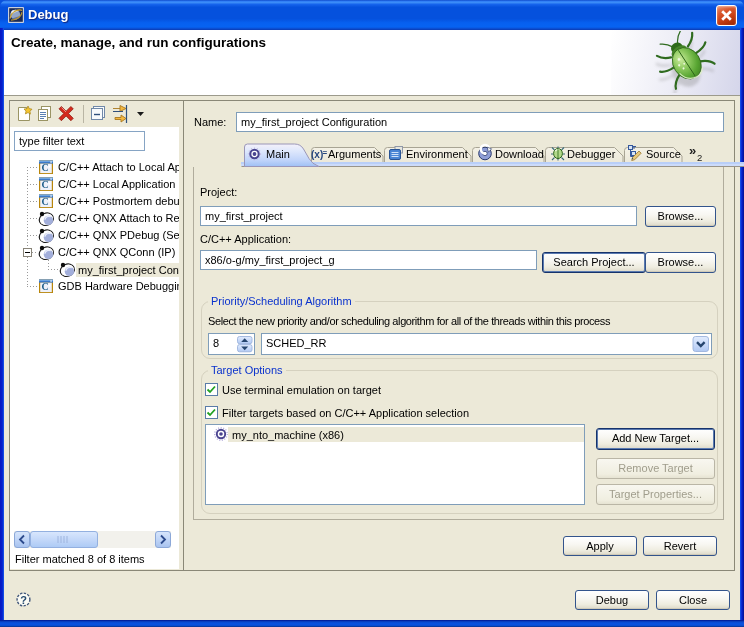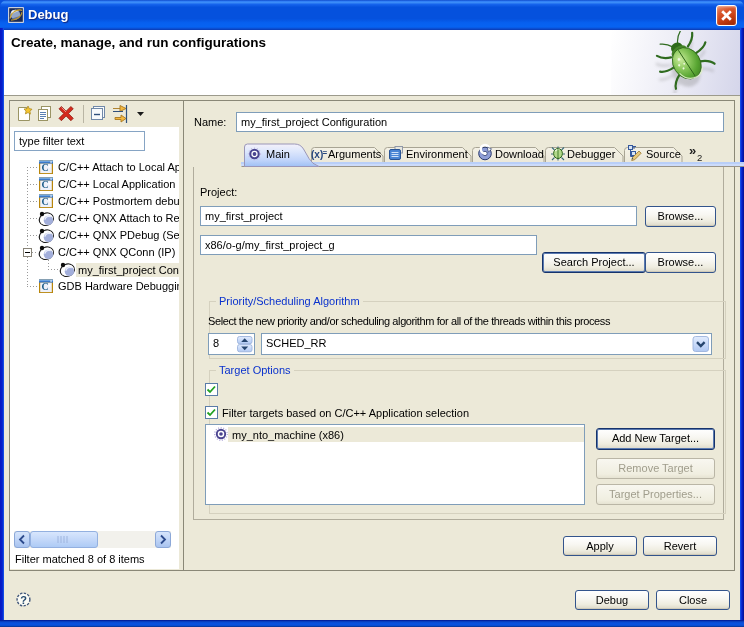--- a/index.html
+++ b/index.html
@@ -41,21 +41,21 @@
 #rpinner{position:absolute;left:1px;top:0;width:548px;height:468px;}
 .txt{position:absolute;white-space:nowrap;}
 .field{position:absolute;background:#fff;border:1px solid #7f9db9;}
 .field span{position:absolute;left:4px;top:3px;white-space:nowrap;}
 .btn{position:absolute;border:1px solid #33548c;border-radius:3px;box-sizing:border-box;
  background:linear-gradient(180deg,#ffffff 0%,#f8f7f2 40%,#eeecdf 75%,#dcd8c8 100%);
  font-size:11px;text-align:center;color:#000;box-shadow:inset 0 -1px 0 #cfcab8;}
 .btn span{position:relative;top:3px;}
 .btn.focusb{border:1px solid #16336b;box-shadow:0 0 0 1px #5a7ab0 inset,inset 0 -1px 0 #cfcab8;}
 .btn.disabled{color:#a09d8c;border-color:#bab6a6;background:linear-gradient(180deg,#f8f7f0,#f0eee0 80%,#e6e3d2);box-shadow:none;}
-.group{position:absolute;border:1px solid #d5d1bf;border-radius:0;margin-left:8px;}
+.group{position:absolute;border:1px solid #d5d1bf;border-radius:9px;}
 .gtitle{position:absolute;top:-7px;background:#ece9d8;padding:0 3px;color:#0a32cd;white-space:nowrap;}
 .cbx{position:absolute;width:13px;height:13px;}
 </style></head><body>
 <div id="titlebar"></div>
 <div class="abs" style="left:8px;top:7px;width:16px;height:16px;">
 <svg width="16" height="16">
       <rect x="0" y="0" width="16" height="16" rx="1" fill="#c8cfdd"></rect>
       <rect x="1.2" y="1.2" width="13.6" height="13.6" fill="#1b2a55"></rect>
       <circle cx="7.3" cy="7.6" r="4.9" fill="#93a6c8"></circle>
       <path d="M2.4 7.6 a4.9 4.9 0 0 1 8 -3.7 Z" fill="#dde6f4"></path>
@@ -372,21 +372,21 @@
  <div class="abs" style="left:538px;top:66px;width:1px;height:353px;background:#b0ac9c;"></div>
  <div class="abs" style="left:8px;top:418px;width:531px;height:1px;background:#b0ac9c;"></div>
 
  <div class="txt" style="left:15px;top:85px;">Project:</div>
  <div class="field" style="left:15px;top:105px;width:435px;height:18px;">
         <span>my_first_project</span>
       </div>
  <div class="btn" style="left:460px;top:105px;width:71px;height:21px;"><span>Browse...</span></div>
 
  <div class="txt" style="left:15px;top:132px;">C/C++ Application:</div>
- <div class="field" style="left:15px;top:134px;width:335px;height:18px;text-align:right;">
+ <div class="field" style="left:15px;top:149px;width:335px;height:18px;text-align:right;">
         <span>x86/o-g/my_first_project_g</span>
       </div>
  <div class="btn focusb" style="left:357px;top:151px;width:104px;height:21px;"><span>Search Project...</span></div>
  <div class="btn" style="left:460px;top:151px;width:71px;height:21px;"><span>Browse...</span></div>
 
  <div class="group" style="left:16px;top:200px;width:515px;height:56px;">
   <div class="gtitle" style="left:6px;">Priority/Scheduling Algorithm</div>
  </div>
  <div class="txt" style="left:23px;top:214px;letter-spacing:-0.4px;">Select the new priority and/or scheduling algorithm for all of the threads within this process</div>
  <div class="field" style="left:23px;top:232px;width:45px;height:20px;">
@@ -408,20 +408,21 @@
   </svg>
  </div>
 
  <div class="group" style="left:16px;top:269px;width:515px;height:142px;">
   <div class="gtitle" style="left:6px;">Target Options</div>
  </div>
  <svg class="cbx" style="left:20px;top:282px;" width="13" height="13">
   <rect x="0.5" y="0.5" width="12" height="12" fill="#fff" stroke="#5a7ca8"></rect>
   <path d="M2.5 6.5 L5 9 L10 3.5" stroke="#21a121" stroke-width="1.8" fill="none"></path>
  </svg>
+ <div class="txt" style="left:37px;top:283px;">Use terminal emulation on target</div>
  <svg class="cbx" style="left:20px;top:305px;" width="13" height="13">
   <rect x="0.5" y="0.5" width="12" height="12" fill="#fff" stroke="#5a7ca8"></rect>
   <path d="M2.5 6.5 L5 9 L10 3.5" stroke="#21a121" stroke-width="1.8" fill="none"></path>
  </svg>
  <div class="txt" style="left:37px;top:306px;">Filter targets based on C/C++ Application selection</div>
  <div class="field" style="left:20px;top:323px;width:378px;height:79px;">
   <div class="abs" style="left:22px;top:2px;width:356px;height:15px;background:#ece9d8;"></div>
   <svg class="abs" style="left:8px;top:2px;" width="14" height="14">
    <circle cx="7" cy="7" r="6.3" fill="none" stroke="#b8b0dc" stroke-width="1.4" stroke-dasharray="1 1.6"></circle>
    <circle cx="7" cy="7" r="4.2" fill="#fff" stroke="#4a4490" stroke-width="1.9"></circle>

